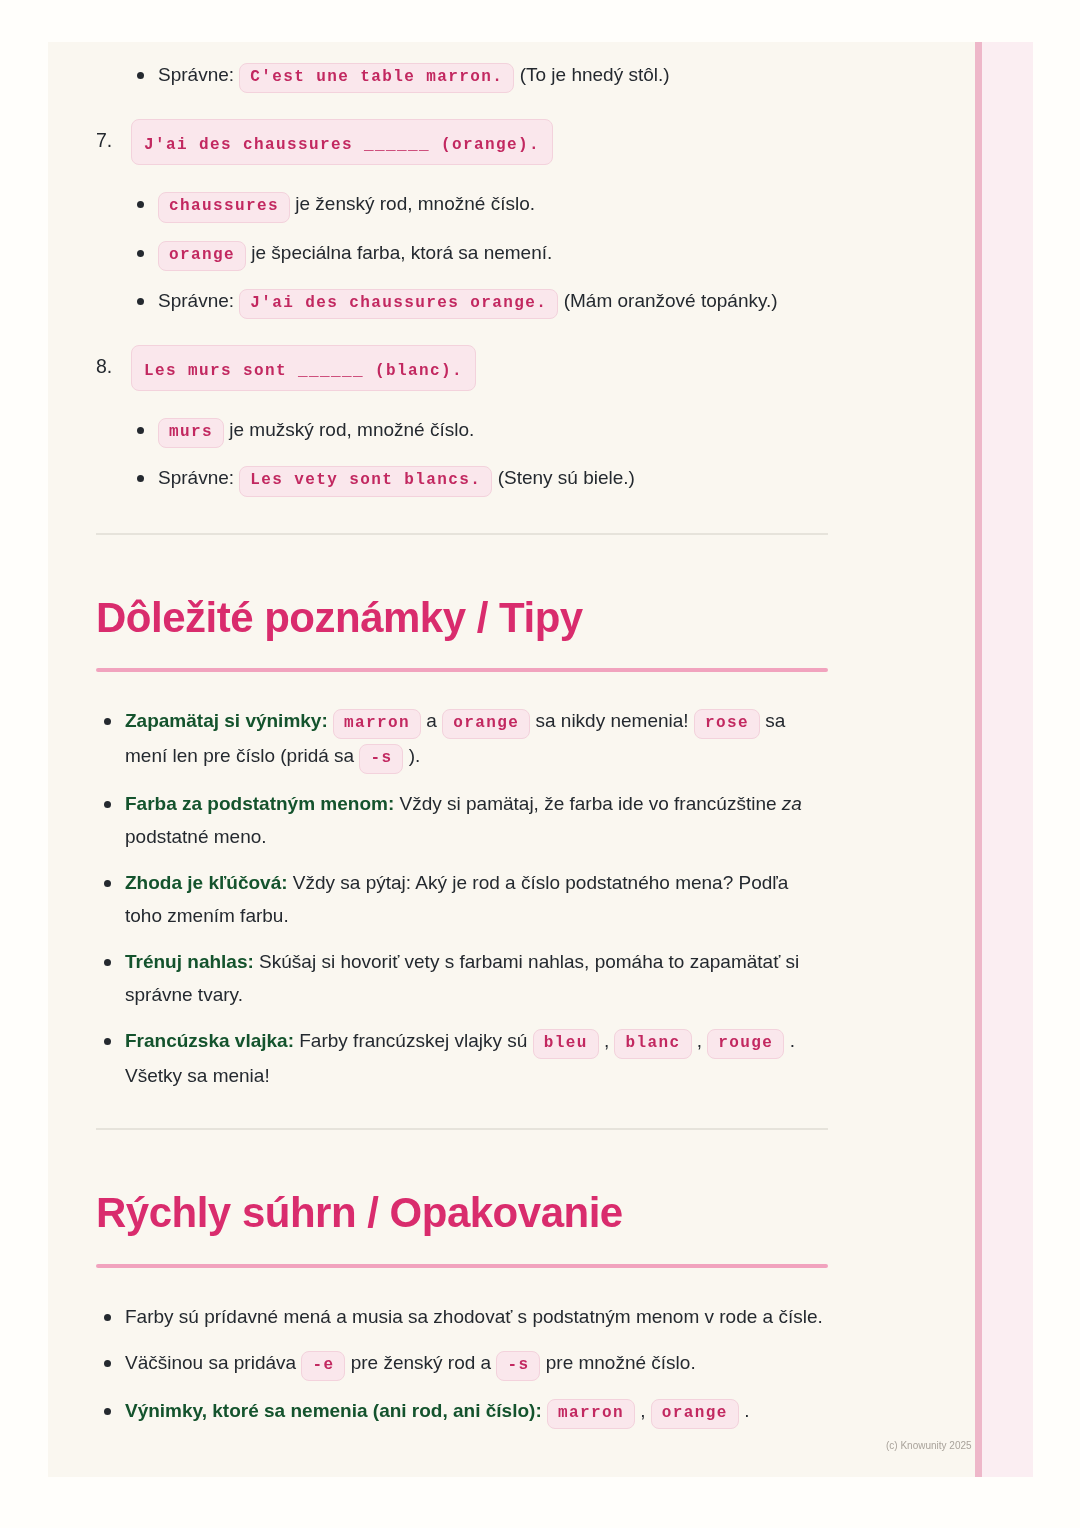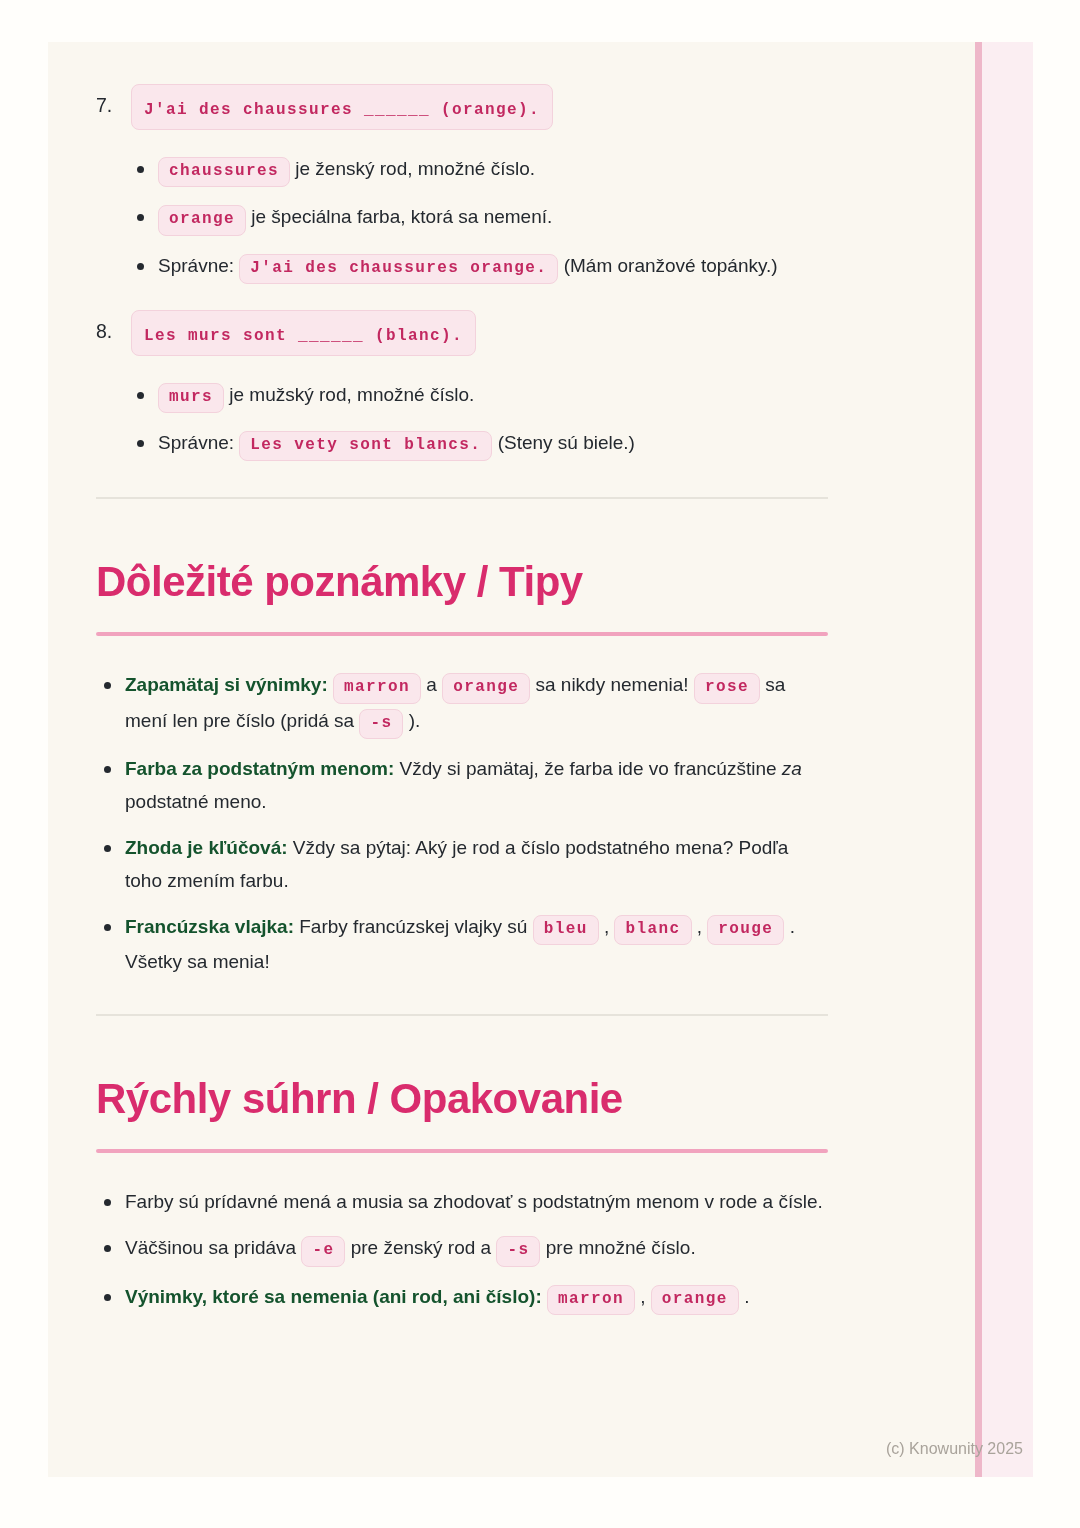--- a/index.html
+++ b/index.html
@@ -74,35 +74,39 @@
     letter-spacing:-0.5px;
     color:#D92C6D;
   }
   .hunderline{height:4px;background:#F1A3BE;border-radius:2px;}
   
   .para{margin:0 0 28px 0;}
   
   .watermark{
     position:absolute;
     top:1440px;left:886px;
-    font-size:16px;
+    font-size:10px;
     color:#A9A39B;
     z-index:5;
     white-space:nowrap;
   }
 </style>
 </head>
 <body>
 
 <div class="page">
   <div class="edge-strip">
     <div class="edge-line"></div>
     <div class="edge-panel"></div>
   </div>
   <div class="content">
+      <div class="bullet ind1">
+        <span class="dot"></span>
+        <span class="li-body"><span>Správne: </span><span class="code">C'est une table marron.</span><span> (To je hnedý stôl.)</span></span>
+      </div>
       <div class="numbered">
         <span class="num">7.</span>
         <span class="li-body"><span class="code">J'ai des chaussures ______ (orange).</span></span>
       </div>
       <div class="bullet ind1">
         <span class="dot"></span>
         <span class="li-body"><span class="code">chaussures</span><span> je ženský rod, množné číslo.</span></span>
       </div>
       <div class="bullet ind1">
         <span class="dot"></span>
@@ -136,20 +140,24 @@
       <div class="bullet ind0">
         <span class="dot"></span>
         <span class="li-body"><strong>Farba za podstatným menom: </strong><span>Vždy si pamätaj, že farba ide vo francúzštine </span><em>za</em><span> podstatné meno.</span></span>
       </div>
       <div class="bullet ind0">
         <span class="dot"></span>
         <span class="li-body"><strong>Zhoda je kľúčová: </strong><span>Vždy sa pýtaj: Aký je rod a číslo podstatného mena? Podľa toho zmením farbu.</span></span>
       </div>
       <div class="bullet ind0">
         <span class="dot"></span>
+        <span class="li-body"><strong>Trénuj nahlas: </strong><span>Skúšaj si hovoriť vety s farbami nahlas, pomáha to zapamätať si správne tvary.</span></span>
+      </div>
+      <div class="bullet ind0">
+        <span class="dot"></span>
         <span class="li-body"><strong>Francúzska vlajka: </strong><span>Farby francúzskej vlajky sú </span><span class="code">bleu</span><span> , </span><span class="code">blanc</span><span> , </span><span class="code">rouge</span><span> . Všetky sa menia!</span></span>
       </div>
       <div class="hr"></div>
       <div class="hwrap">
         <h2>Rýchly súhrn / Opakovanie</h2>
         <div class="hunderline"></div>
       </div>
       <div class="bullet ind0">
         <span class="dot"></span>
         <span class="li-body"><span>Farby sú prídavné mená a musia sa zhodovať s podstatným menom v rode a čísle.</span></span>

